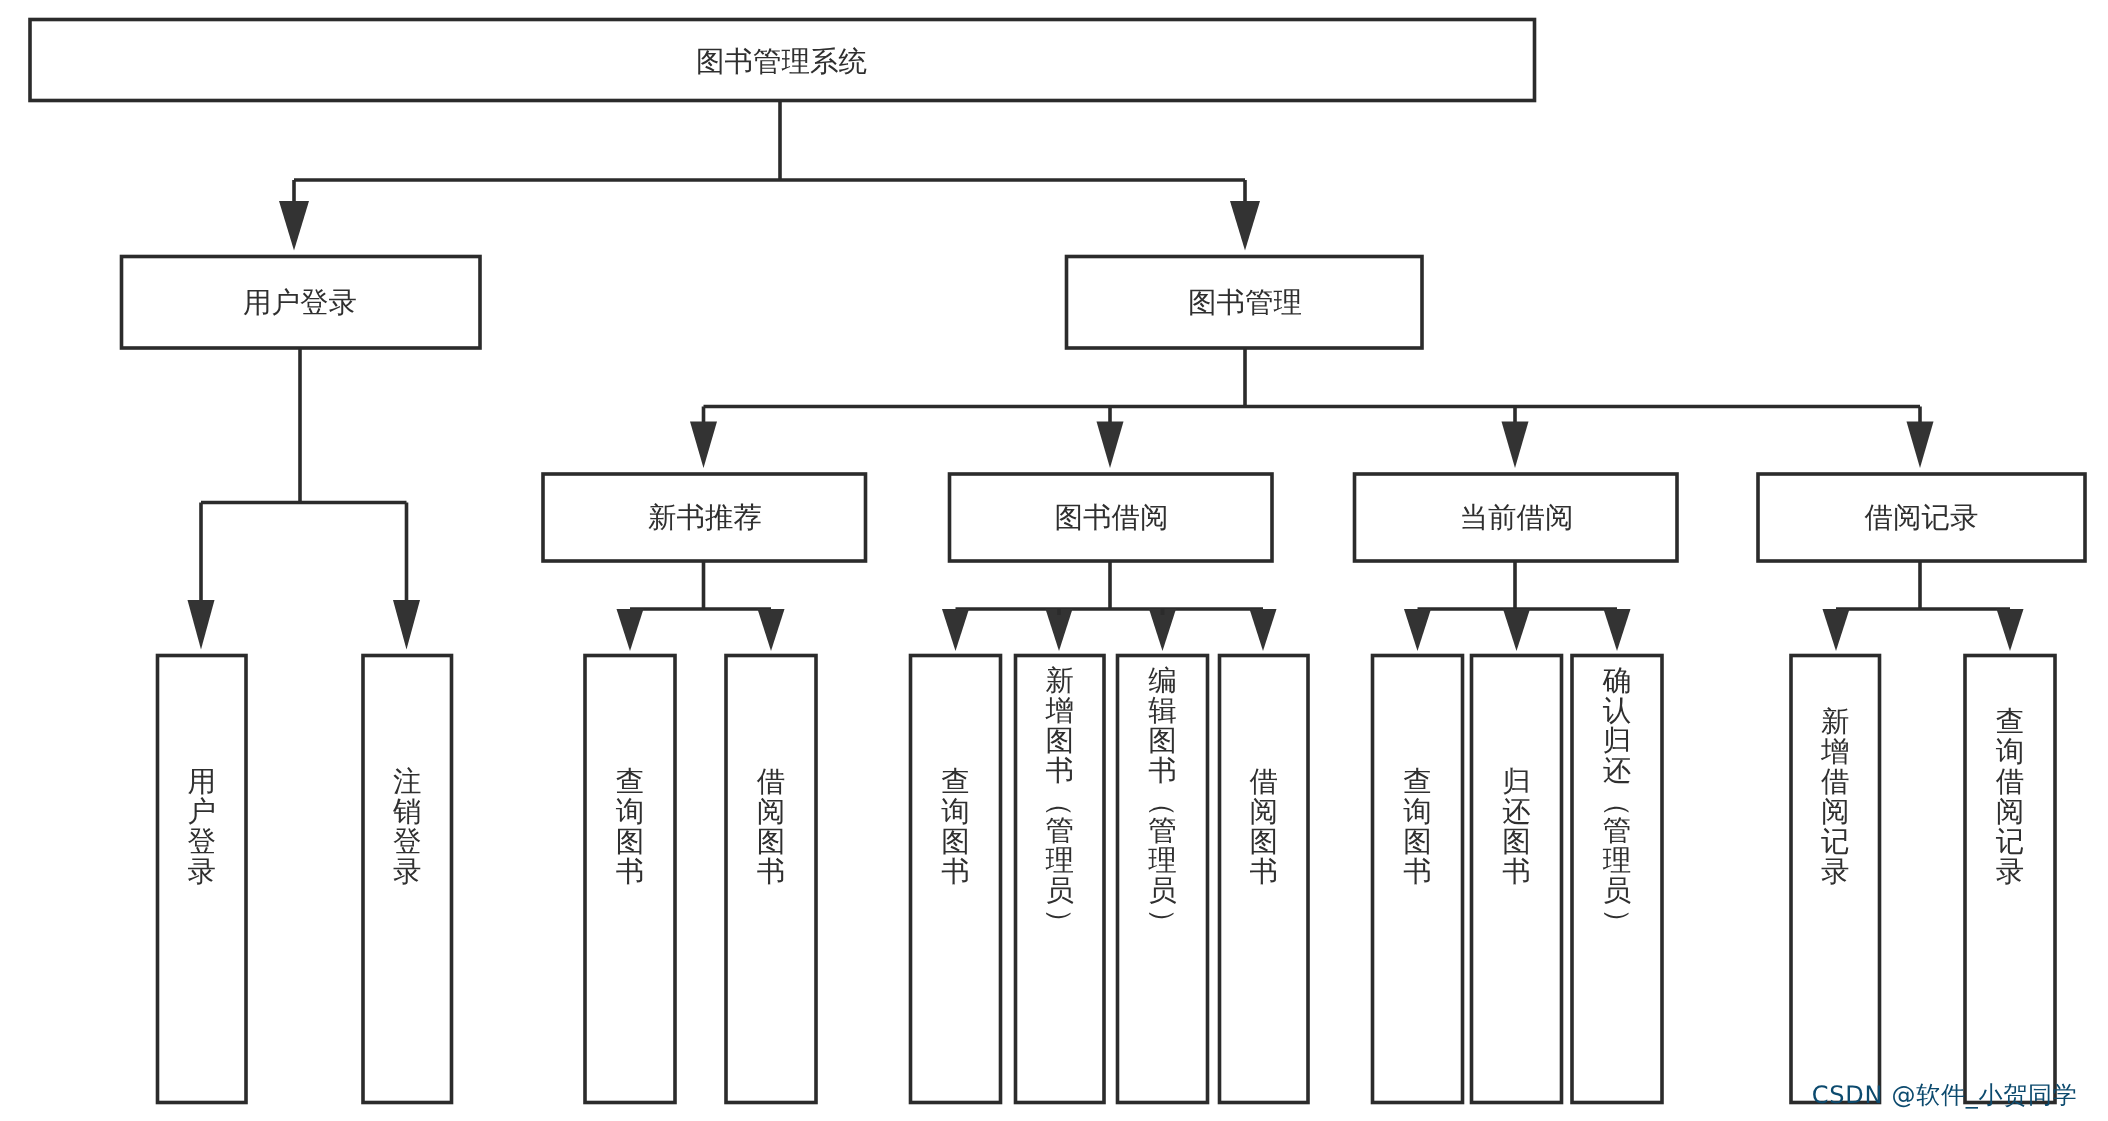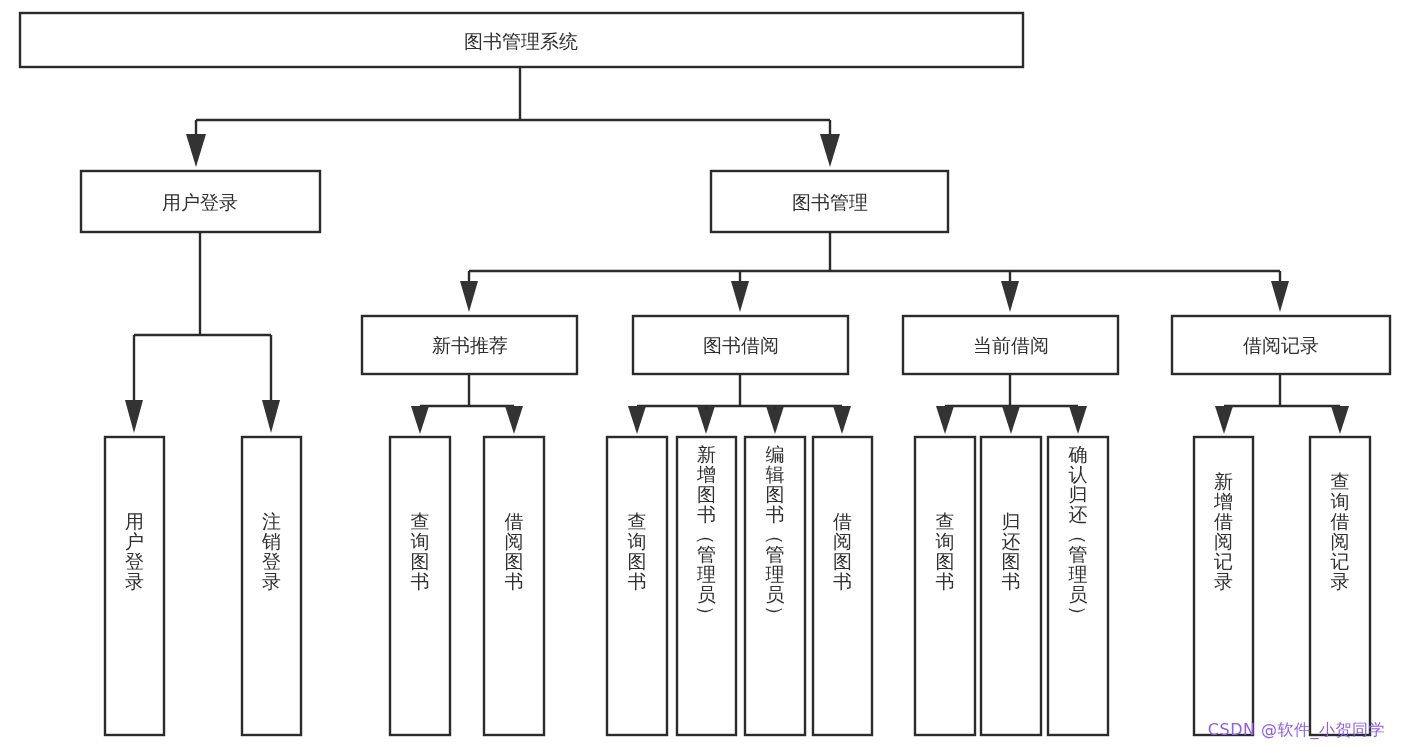--- a/index.html
+++ b/index.html
@@ -50,21 +50,21 @@
     fill: #2f2f2f;
     text-anchor: middle;
     dominant-baseline: middle;
   }
   .watermark-text {
     position: absolute;
     right: 8px;
     bottom: 6px;
     font-family: "DejaVu Sans", "Liberation Sans", sans-serif;
     font-size: 16px;
-    color: #8b5cf6;
+    color: #0c4a6e;
     white-space: nowrap;
     letter-spacing: 0.5px;
   }
   
   .leaf-label {
     position: absolute;
     display: flex;
     flex-direction: column;
     align-items: center;
     justify-content: flex-start;

